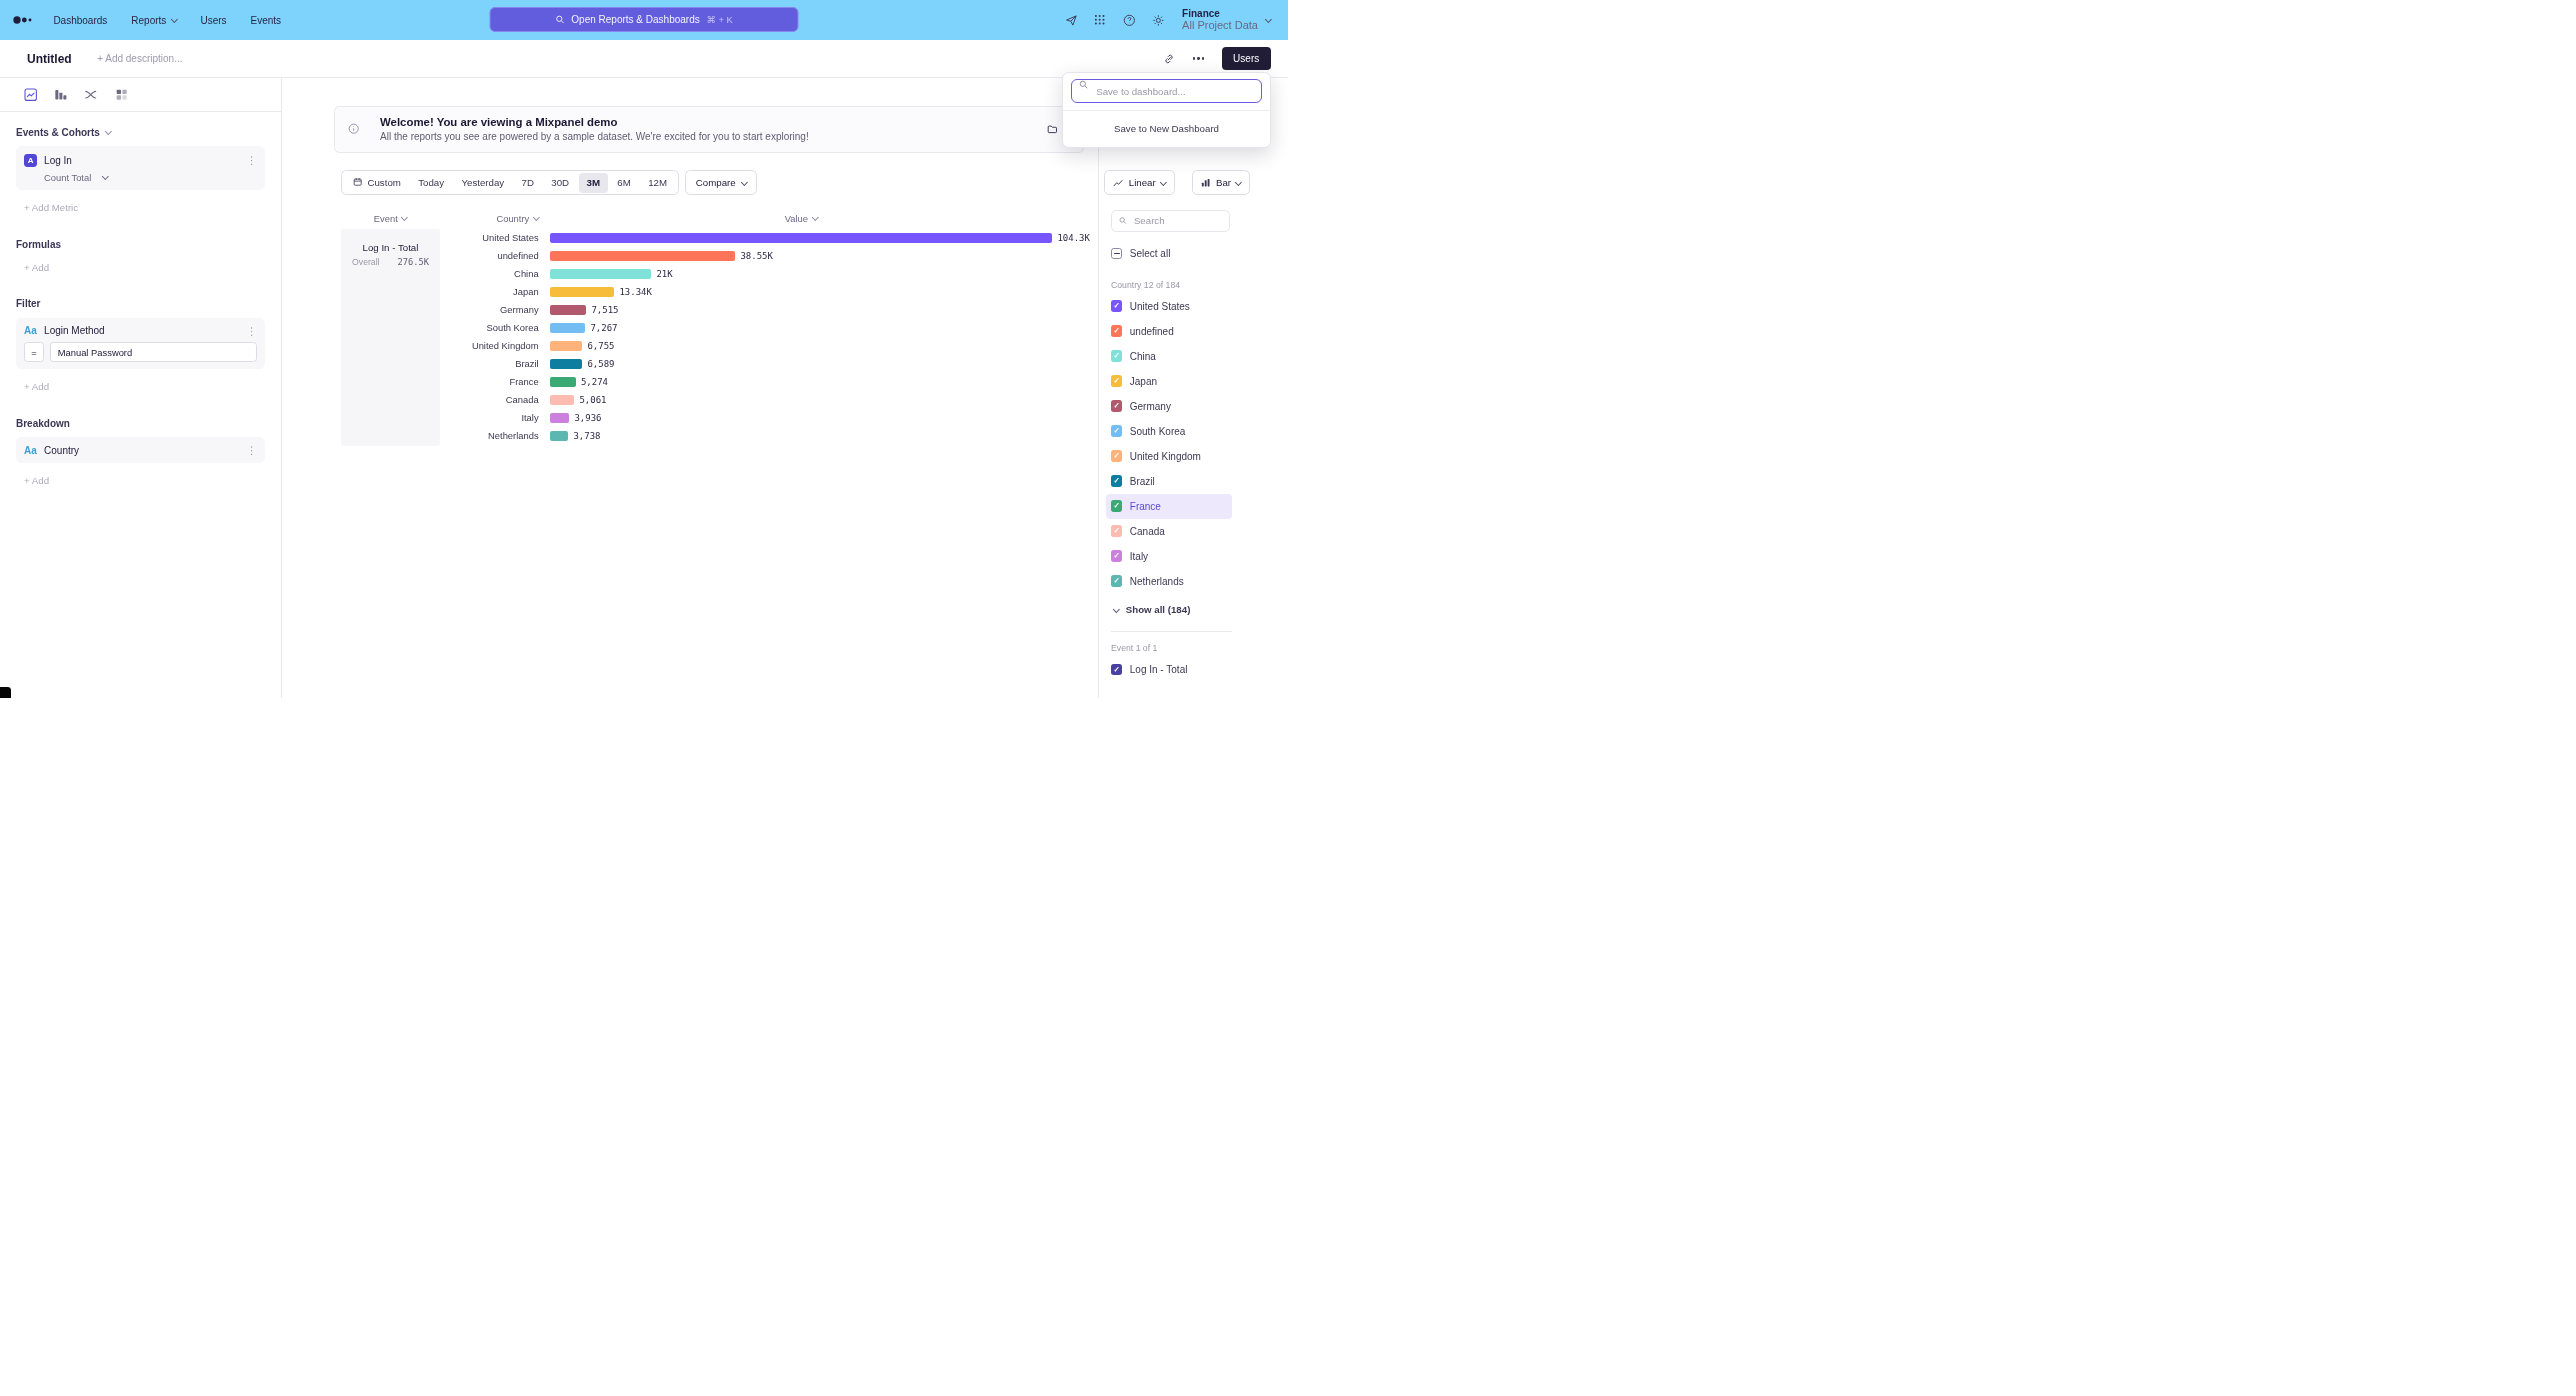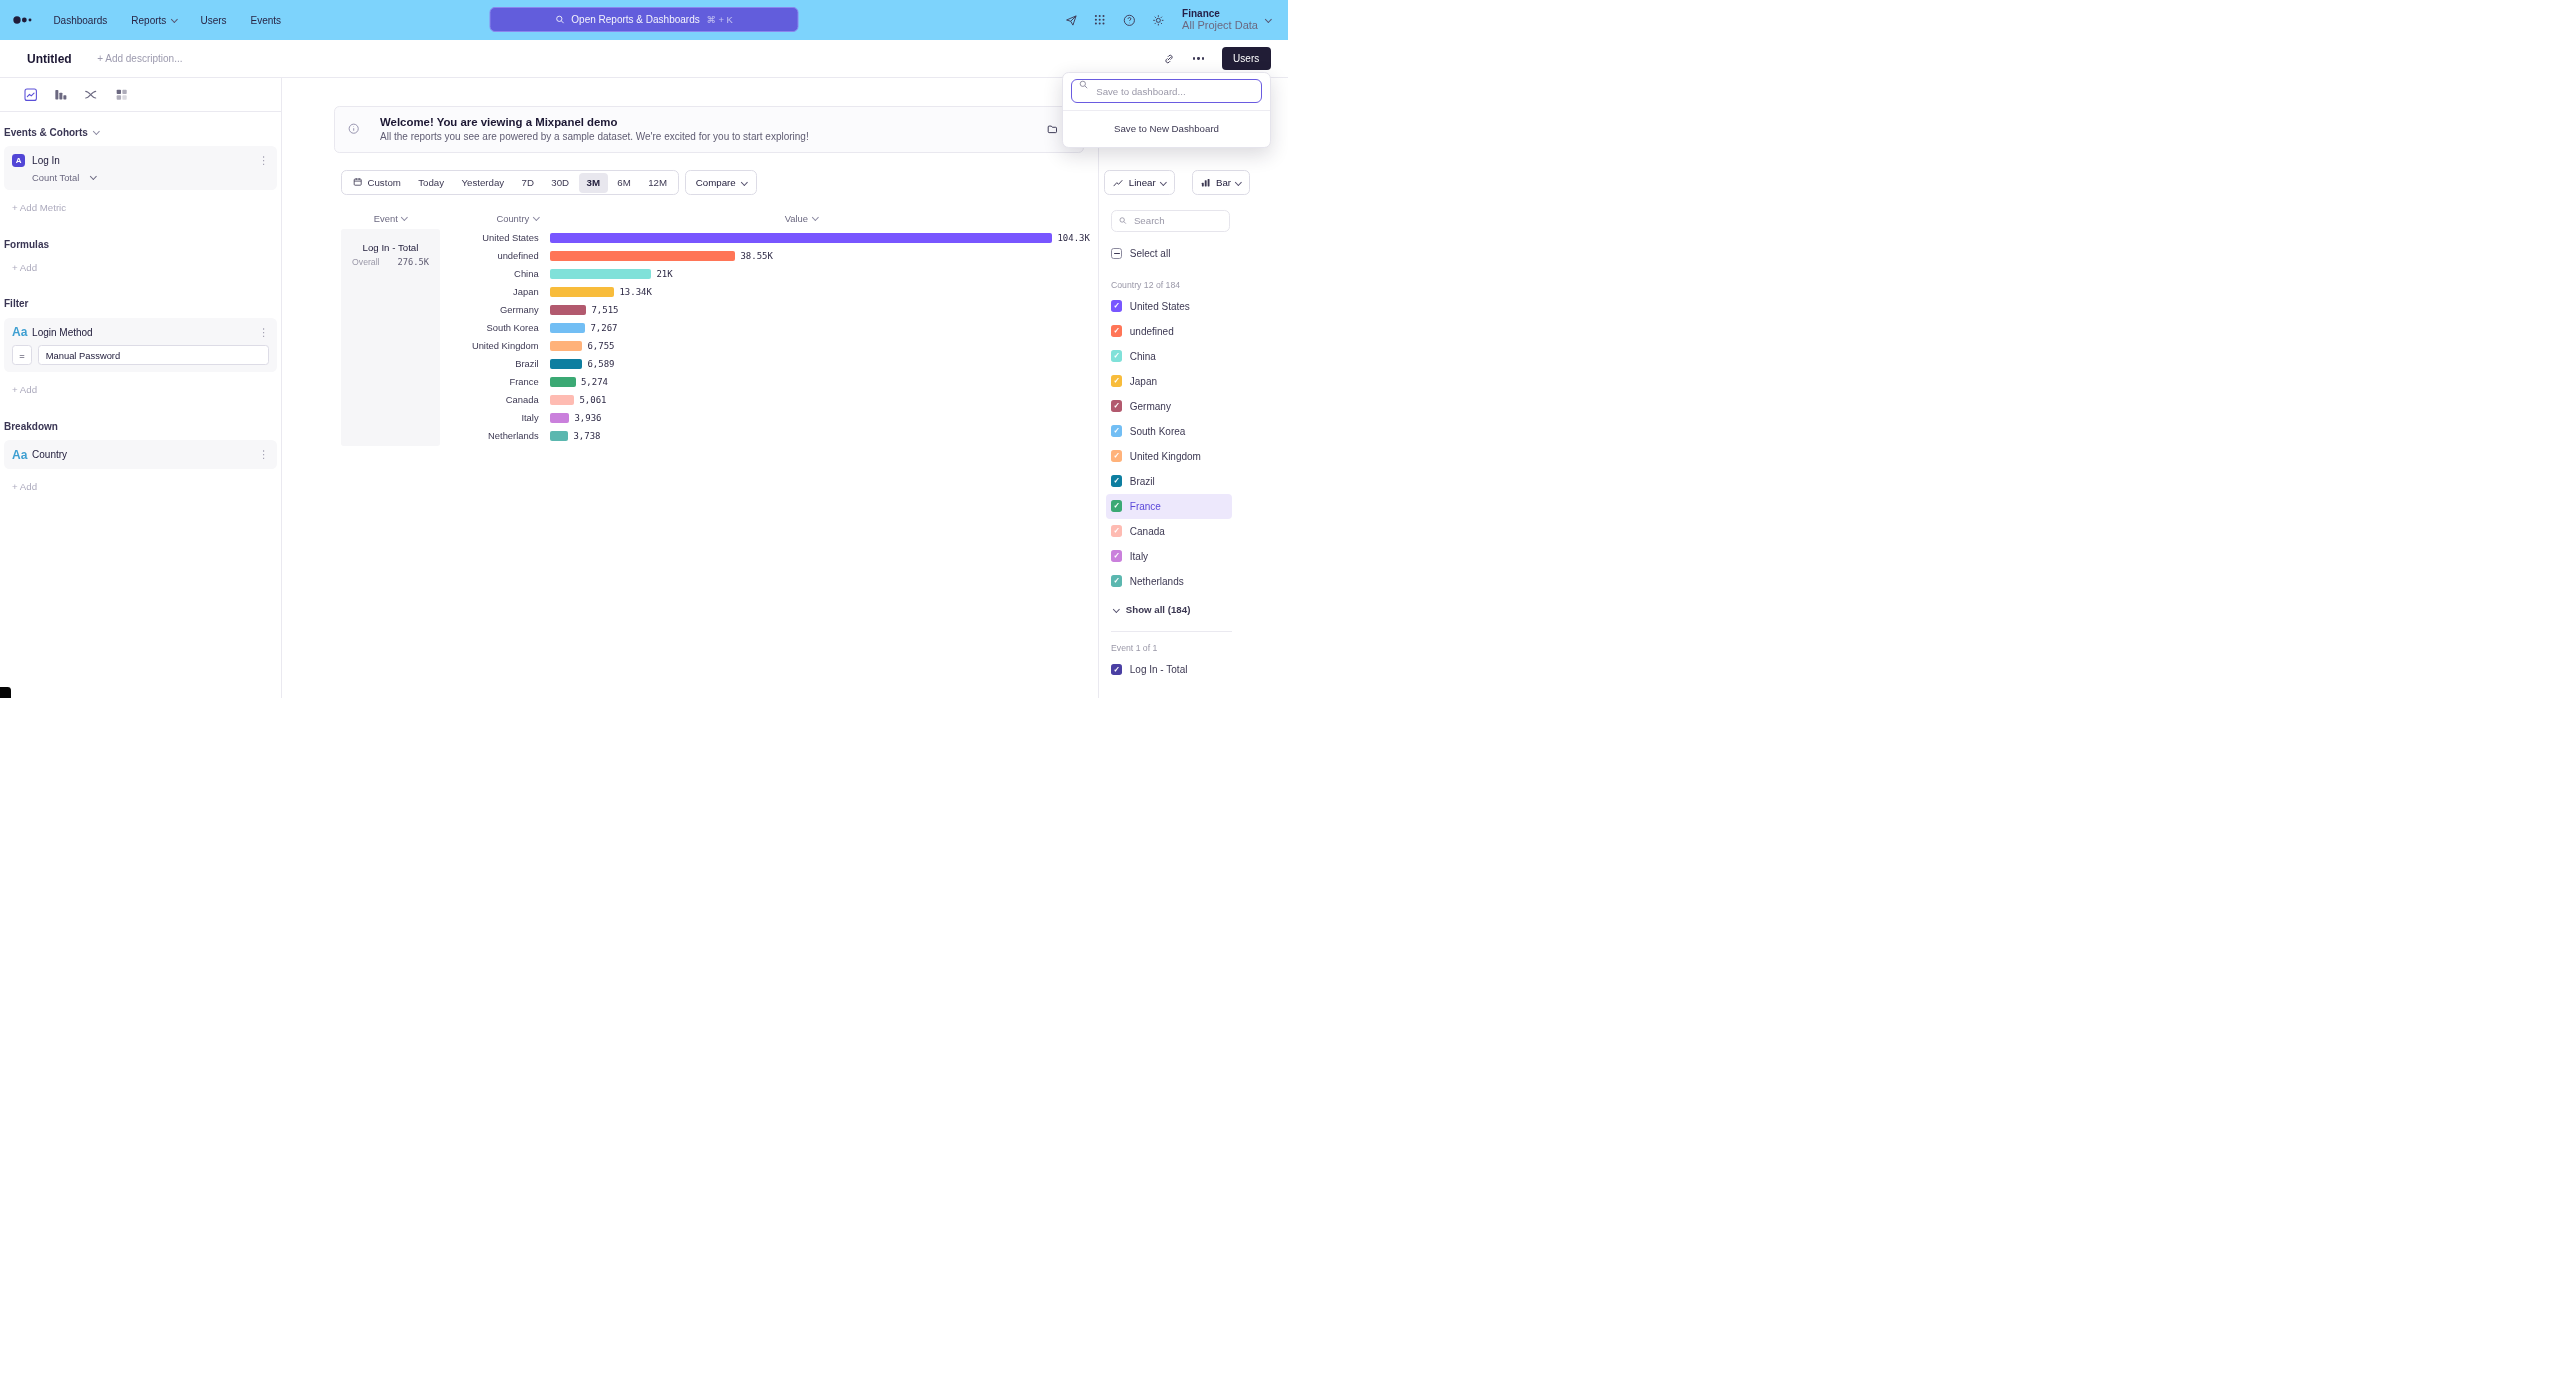--- a/index.html
+++ b/index.html
@@ -39,28 +39,28 @@
   .save-btn{background:#211D36;color:#fff;height:23px;padding:0 11.4px;border-radius:4px;font-size:10px;font-weight:500}
 
   
   .body{display:flex;height:622px}
 
   
   .sidebar{width:282px;flex-shrink:0;border-right:0.7px solid #EAE9F0;overflow:hidden;box-sizing:border-box}
   .chart-tabs{height:33px;display:flex;align-items:center;gap:17px;padding-left:23.5px;border-bottom:0.7px solid #EAE9F0}
   .tab-btn{color:#6B6880;display:flex}
   .tab-btn.selected{color:#5A4FD8}
-  .sb{padding:0 4px}
+  .sb{padding:0 16px}
   .sb-title{margin-top:14.8px;display:flex;align-items:center;gap:6px;font-size:10px;font-weight:600;color:#3A3654}
   .sb-title .chev{color:#8A88A0}
   .sb-gap{margin-top:25.5px}
   .card{margin-top:8.7px;background:#F7F7F9;border-radius:5.4px;padding:7.4px 8px}
   .card-row{display:flex;align-items:center}
   .badge-a{width:13.4px;height:13.4px;border-radius:3.4px;background:#5246D6;color:#fff;font-size:8px;font-weight:700;display:flex;align-items:center;justify-content:center;flex-shrink:0}
-  .prop-aa{width:13.4px;text-align:center;color:#3E9FD1;font-size:12px;font-weight:700;flex-shrink:0}
+  .prop-aa{width:13.4px;color:#3E9FD1;font-size:10px;font-weight:700;flex-shrink:0}
   .card-name{margin-left:6.7px;font-size:10px;font-weight:500;color:#24203E}
   .kebab{margin-left:auto;color:#A3A1B3;font-size:10.7px;line-height:1;cursor:pointer}
   .agg-row{margin:4.7px 0 0 20px;display:flex;align-items:center;gap:12px;font-size:9.4px;color:#6B6880;cursor:pointer}
   .add-link{display:block;margin:12px 0 0 8px;font-size:9.7px;color:#ACAABD;text-align:right}
   .op-row{display:flex;align-items:center;gap:6px;margin-top:6px}
   .op-box{width:18px;height:17.4px;background:#fff;border:0.7px solid #DDDCE6;border-radius:3.4px;display:flex;align-items:center;justify-content:center;font-size:9.4px;color:#24203E;flex-shrink:0}
   .op-input{flex:1;height:17.4px;background:#fff;border:0.7px solid #DDDCE6;border-radius:3.4px;padding:0 6.7px;font-size:9.4px;color:#24203E;min-width:0}
 
   
   .center{flex:1;min-width:0}

